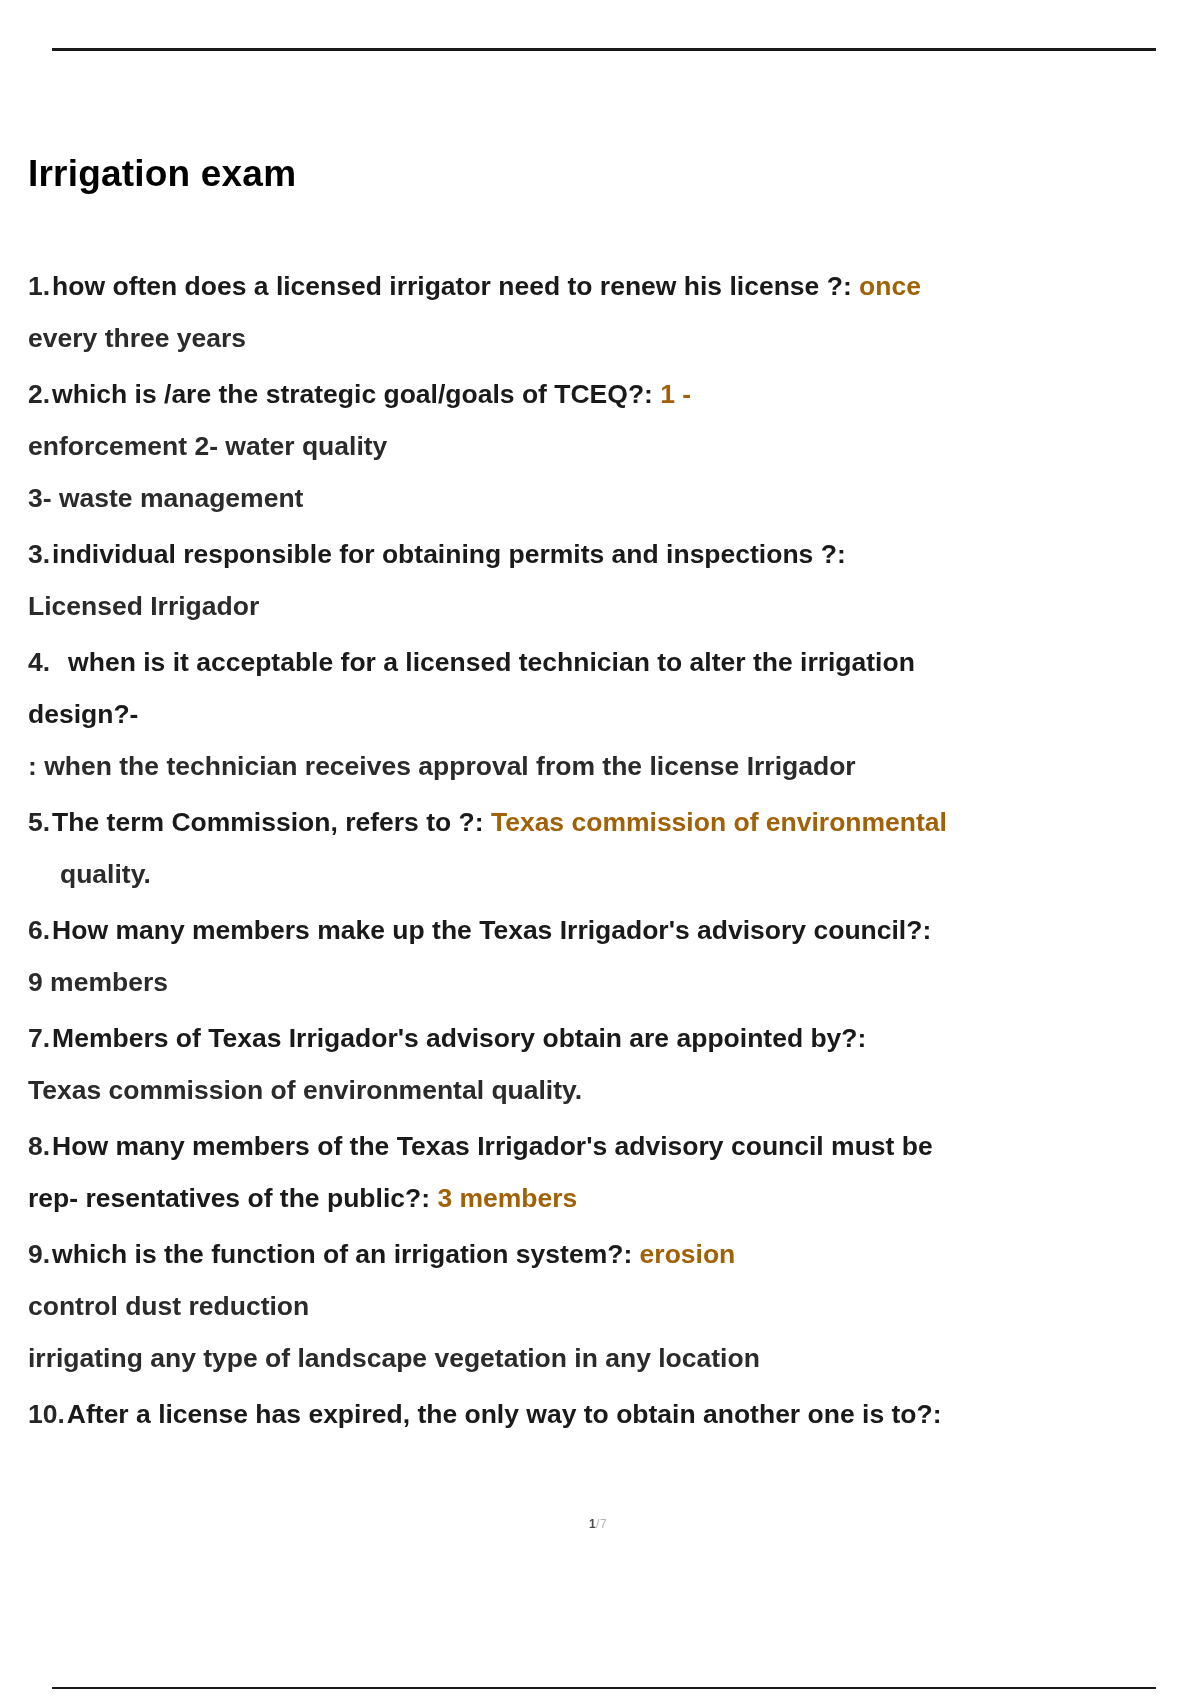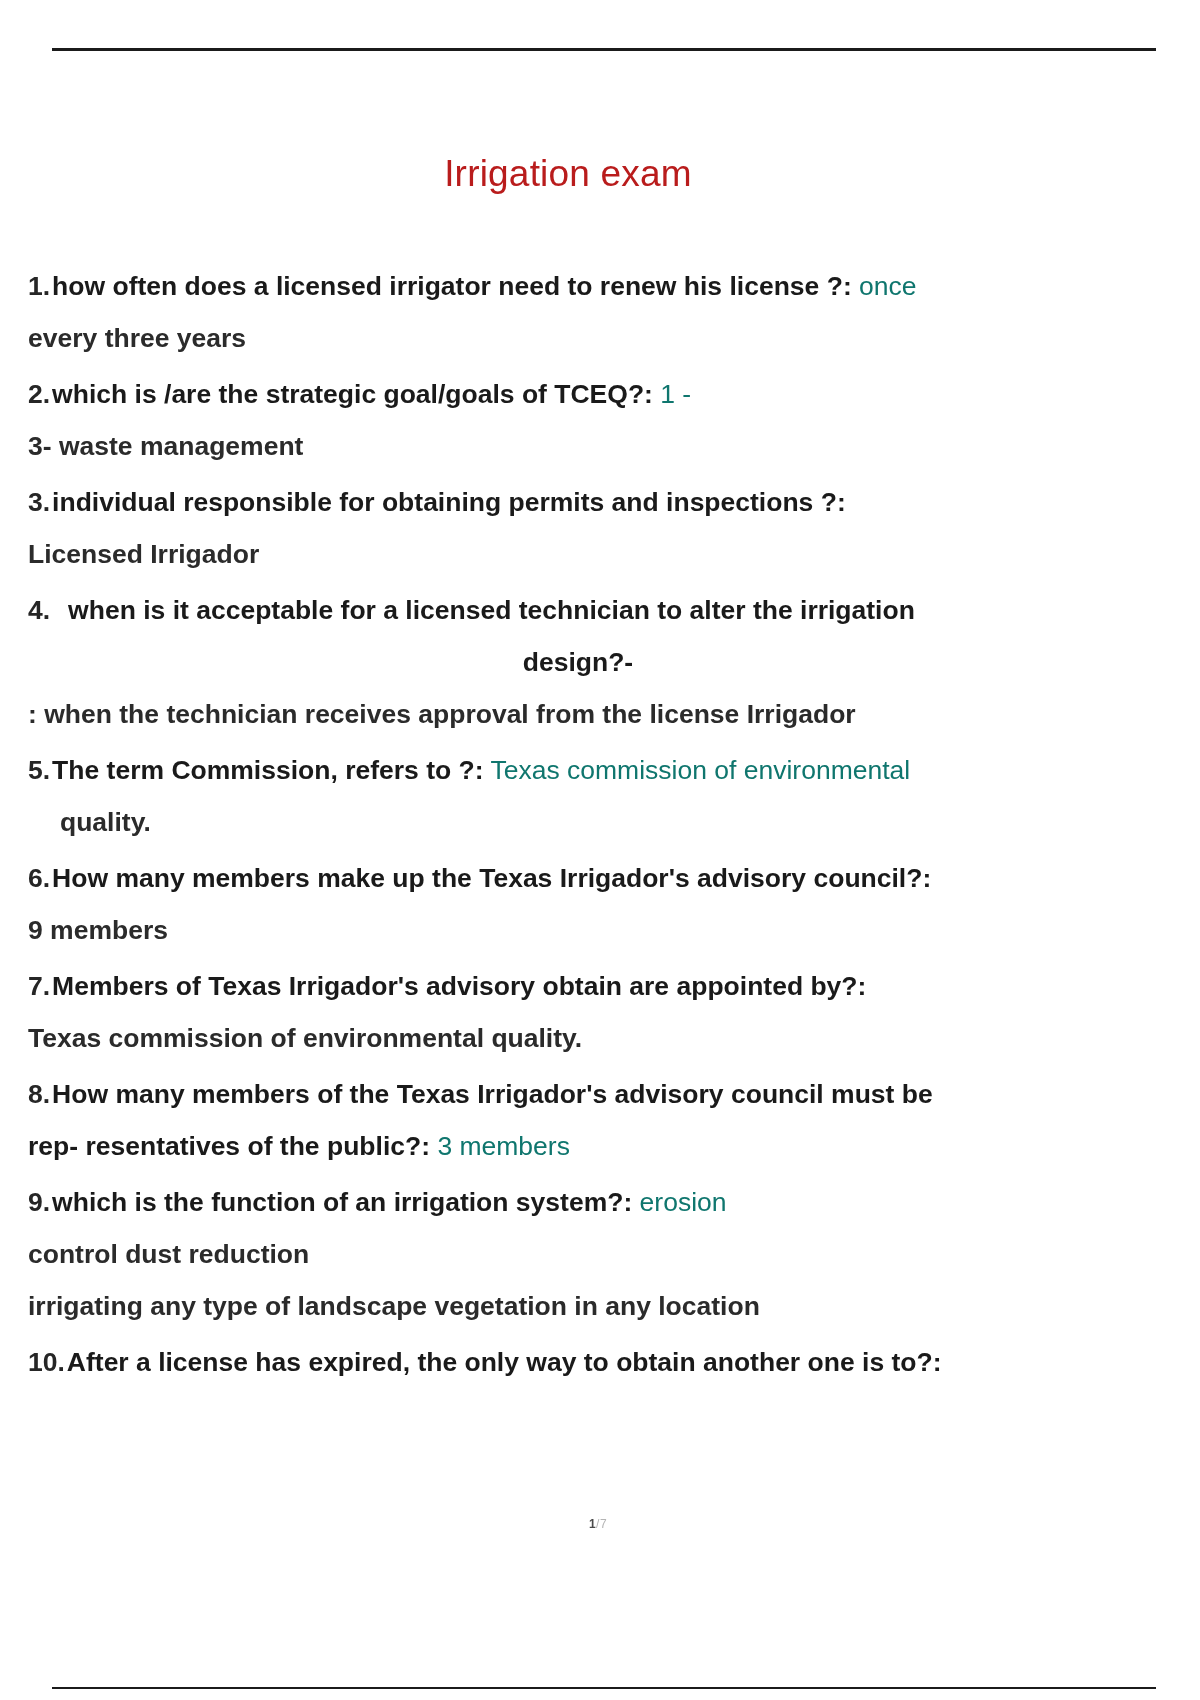--- a/index.html
+++ b/index.html
@@ -38,24 +38,23 @@
   .content {
     position: absolute;
     left: 28px;
     top: 96px;
     width: 1100px;
   }
 
   .doc-title {
     margin: 0;
     padding: 0;
-    text-align: center;
-    color: #b91c1c;
+    color: #000000;
     font-size: 37px;
-    font-weight: normal;
+    font-weight: bold;
     letter-spacing: 0.2px;
     line-height: 1.2;
     padding-top: 56px;
     padding-bottom: 8px;
     padding-right: 20px;
   }
 
   .qa-list {
     margin: 0;
     padding: 0;
@@ -81,26 +80,25 @@
   .qa-num {
     font-weight: bold;
     font-size: 26.5px;
     color: #262626;
     margin-right: 2px;
   }
 
   .q-text {
     font-weight: bold;
     color: #1a1a1a;
-    text-align: center;
   }
 
   .a-text {
-    font-weight: normal;
-    color: #0f766e;
+    font-weight: bold;
+    color: #a16207;
   }
 
   
   .qa-item.hanging .qa-body {
     padding-left: 60px;
     text-indent: -60px;
   }
   .qa-item.hanging .qa-num {
     margin-right: 18px;
   }
@@ -157,20 +155,21 @@
         <span class="qa-body">
           <span class="qa-num">1.</span><span class="q-text">how often does a licensed irrigator need to renew his license ?:</span> <span class="a-text">once</span>
         </span>
         <span class="plain-line">every three years</span>
       </li>
 
       <li class="qa-item">
         <span class="qa-body">
           <span class="qa-num">2.</span><span class="q-text">which is /are the strategic goal/goals of TCEQ?:</span> <span class="a-text">1 -</span>
         </span>
+        <span class="plain-line">enforcement 2- water quality</span>
         <span class="plain-line">3- waste management</span>
       </li>
 
       <li class="qa-item">
         <span class="qa-body">
           <span class="qa-num">3.</span><span class="q-text">individual responsible for obtaining permits and inspections ?:</span>
         </span>
         <span class="plain-line">Licensed Irrigador</span>
       </li>
 

